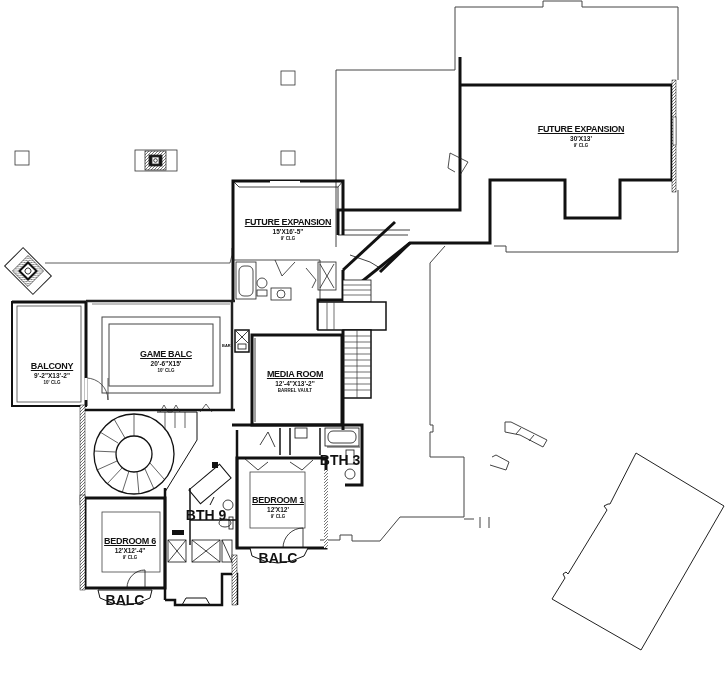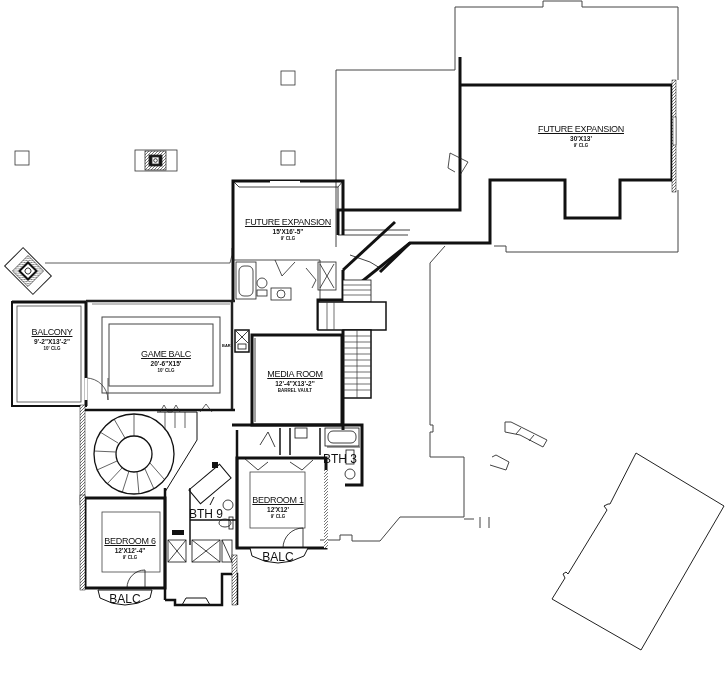--- a/index.html
+++ b/index.html
@@ -1,23 +1,23 @@
 <!DOCTYPE html>
 <html><head>
 <meta charset="utf-8">
 <style>
   html, body { margin: 0; padding: 0; background: #ffffff; }
   body { width: 725px; height: 676px; position: relative; overflow: hidden; font-family: "Liberation Sans", sans-serif; }
   #plan { position: absolute; left: 0; top: 0; }
   .lbl { position: absolute; text-align: center; color: #111; line-height: 1; white-space: nowrap; transform: translateX(-50%); }
-  .lbl .name { font-size: 9px; font-weight: normal; letter-spacing: -0.3px; display: block; }
+  .lbl .name { font-size: 9px; font-weight: bold; letter-spacing: -0.3px; display: block; }
   .lbl .name.u { text-decoration: underline; }
   .lbl .dim { font-size: 6.5px; font-weight: bold; display: block; margin-top: 2px; }
   .lbl .clg { font-size: 4.5px; font-weight: bold; display: block; margin-top: 1px; }
-  .small { position: absolute; font-size: 12px; font-weight: normal; color: #111; transform: translateX(-50%); white-space: nowrap; }
+  .small { position: absolute; font-size: 14px; font-weight: bold; color: #111; transform: translateX(-50%); white-space: nowrap; }
   .tiny { position: absolute; font-size: 4px; font-weight: bold; color: #111; }
 </style>
 </head>
 <body>
 
 <svg id="plan" width="725" height="676" viewBox="0 0 725 676" xmlns="http://www.w3.org/2000/svg">
   <defs>
     <pattern id="hatch" width="3" height="3" patternUnits="userSpaceOnUse">
       <rect width="3" height="3" fill="#fff"></rect>
       <path d="M0,3 L3,0" stroke="#555" stroke-width="0.8"></path>
@@ -245,21 +245,21 @@
   <span class="dim">15'X16'-5"</span>
   <span class="clg">9' CLG</span>
 </div>
 
 <div class="lbl" style="left:581px; top:125px;">
   <span class="name u">FUTURE EXPANSION</span>
   <span class="dim">30'X13'</span>
   <span class="clg">9' CLG</span>
 </div>
 
-<div class="lbl" style="left:52px; top:328px;">
+<div class="lbl" style="left:52px; top:362px;">
   <span class="name u">BALCONY</span>
   <span class="dim">9'-2"X13'-2"</span>
   <span class="clg">10' CLG</span>
 </div>
 
 <div class="lbl" style="left:166px; top:350px;">
   <span class="name u">GAME BALC</span>
   <span class="dim">20'-6"X15'</span>
   <span class="clg">10' CLG</span>
 </div>

